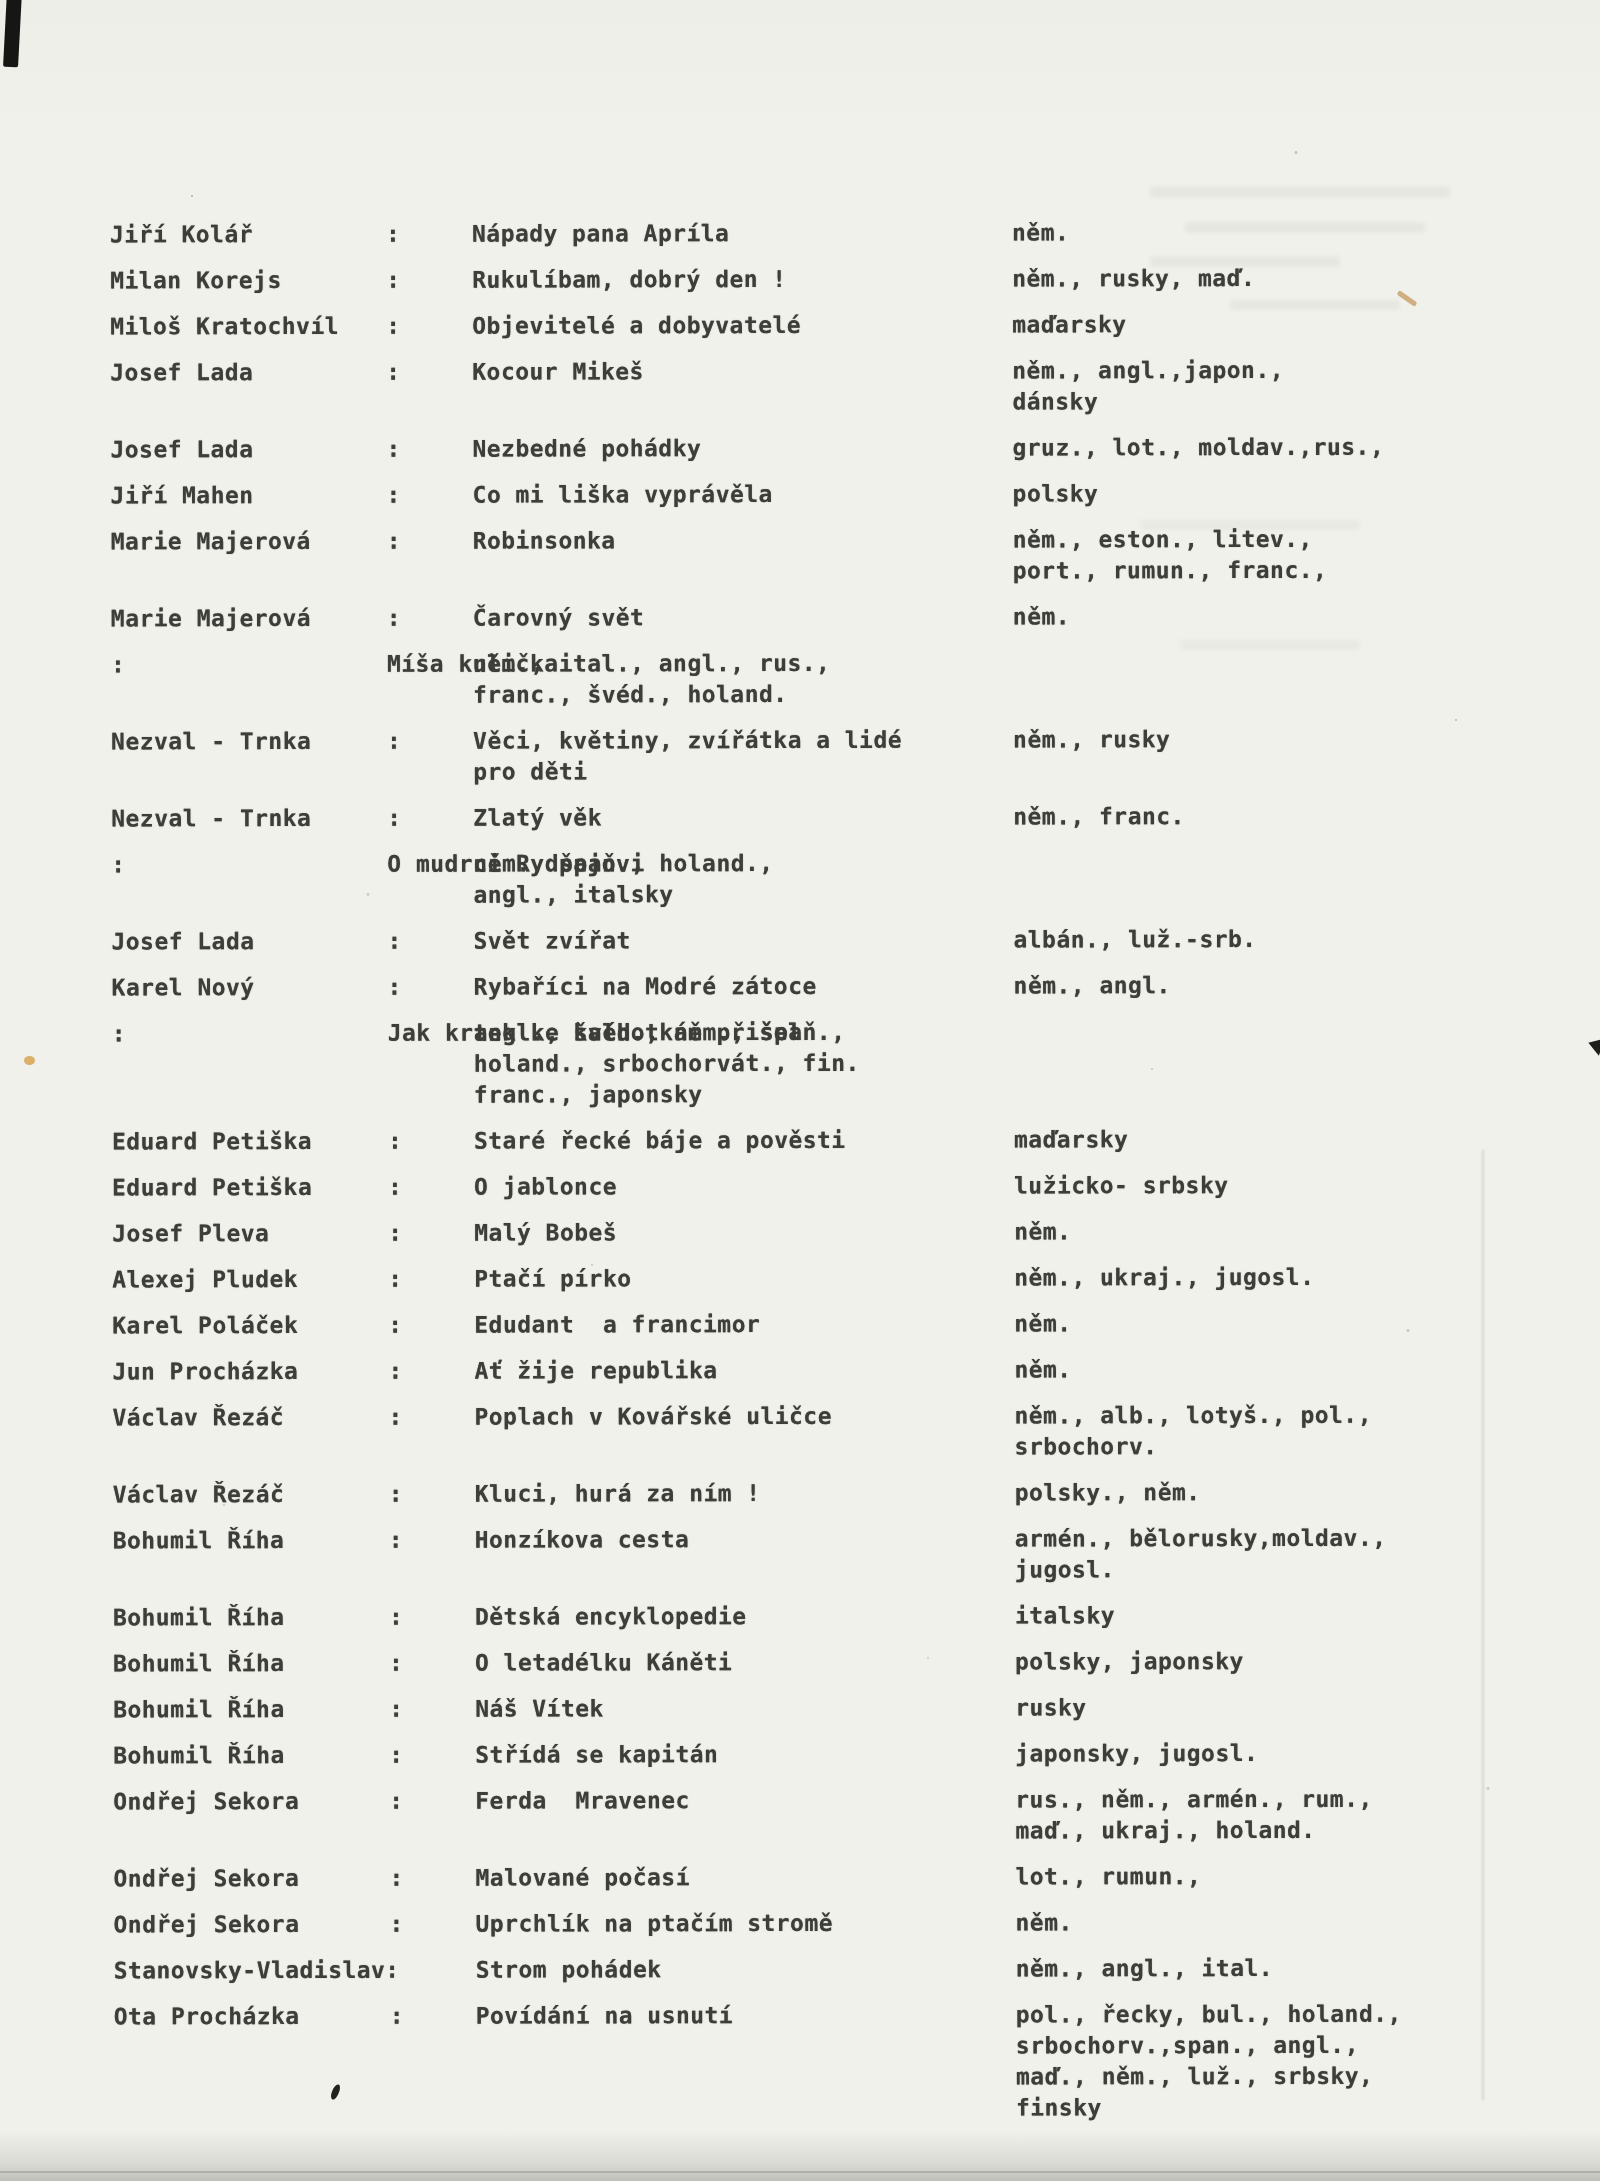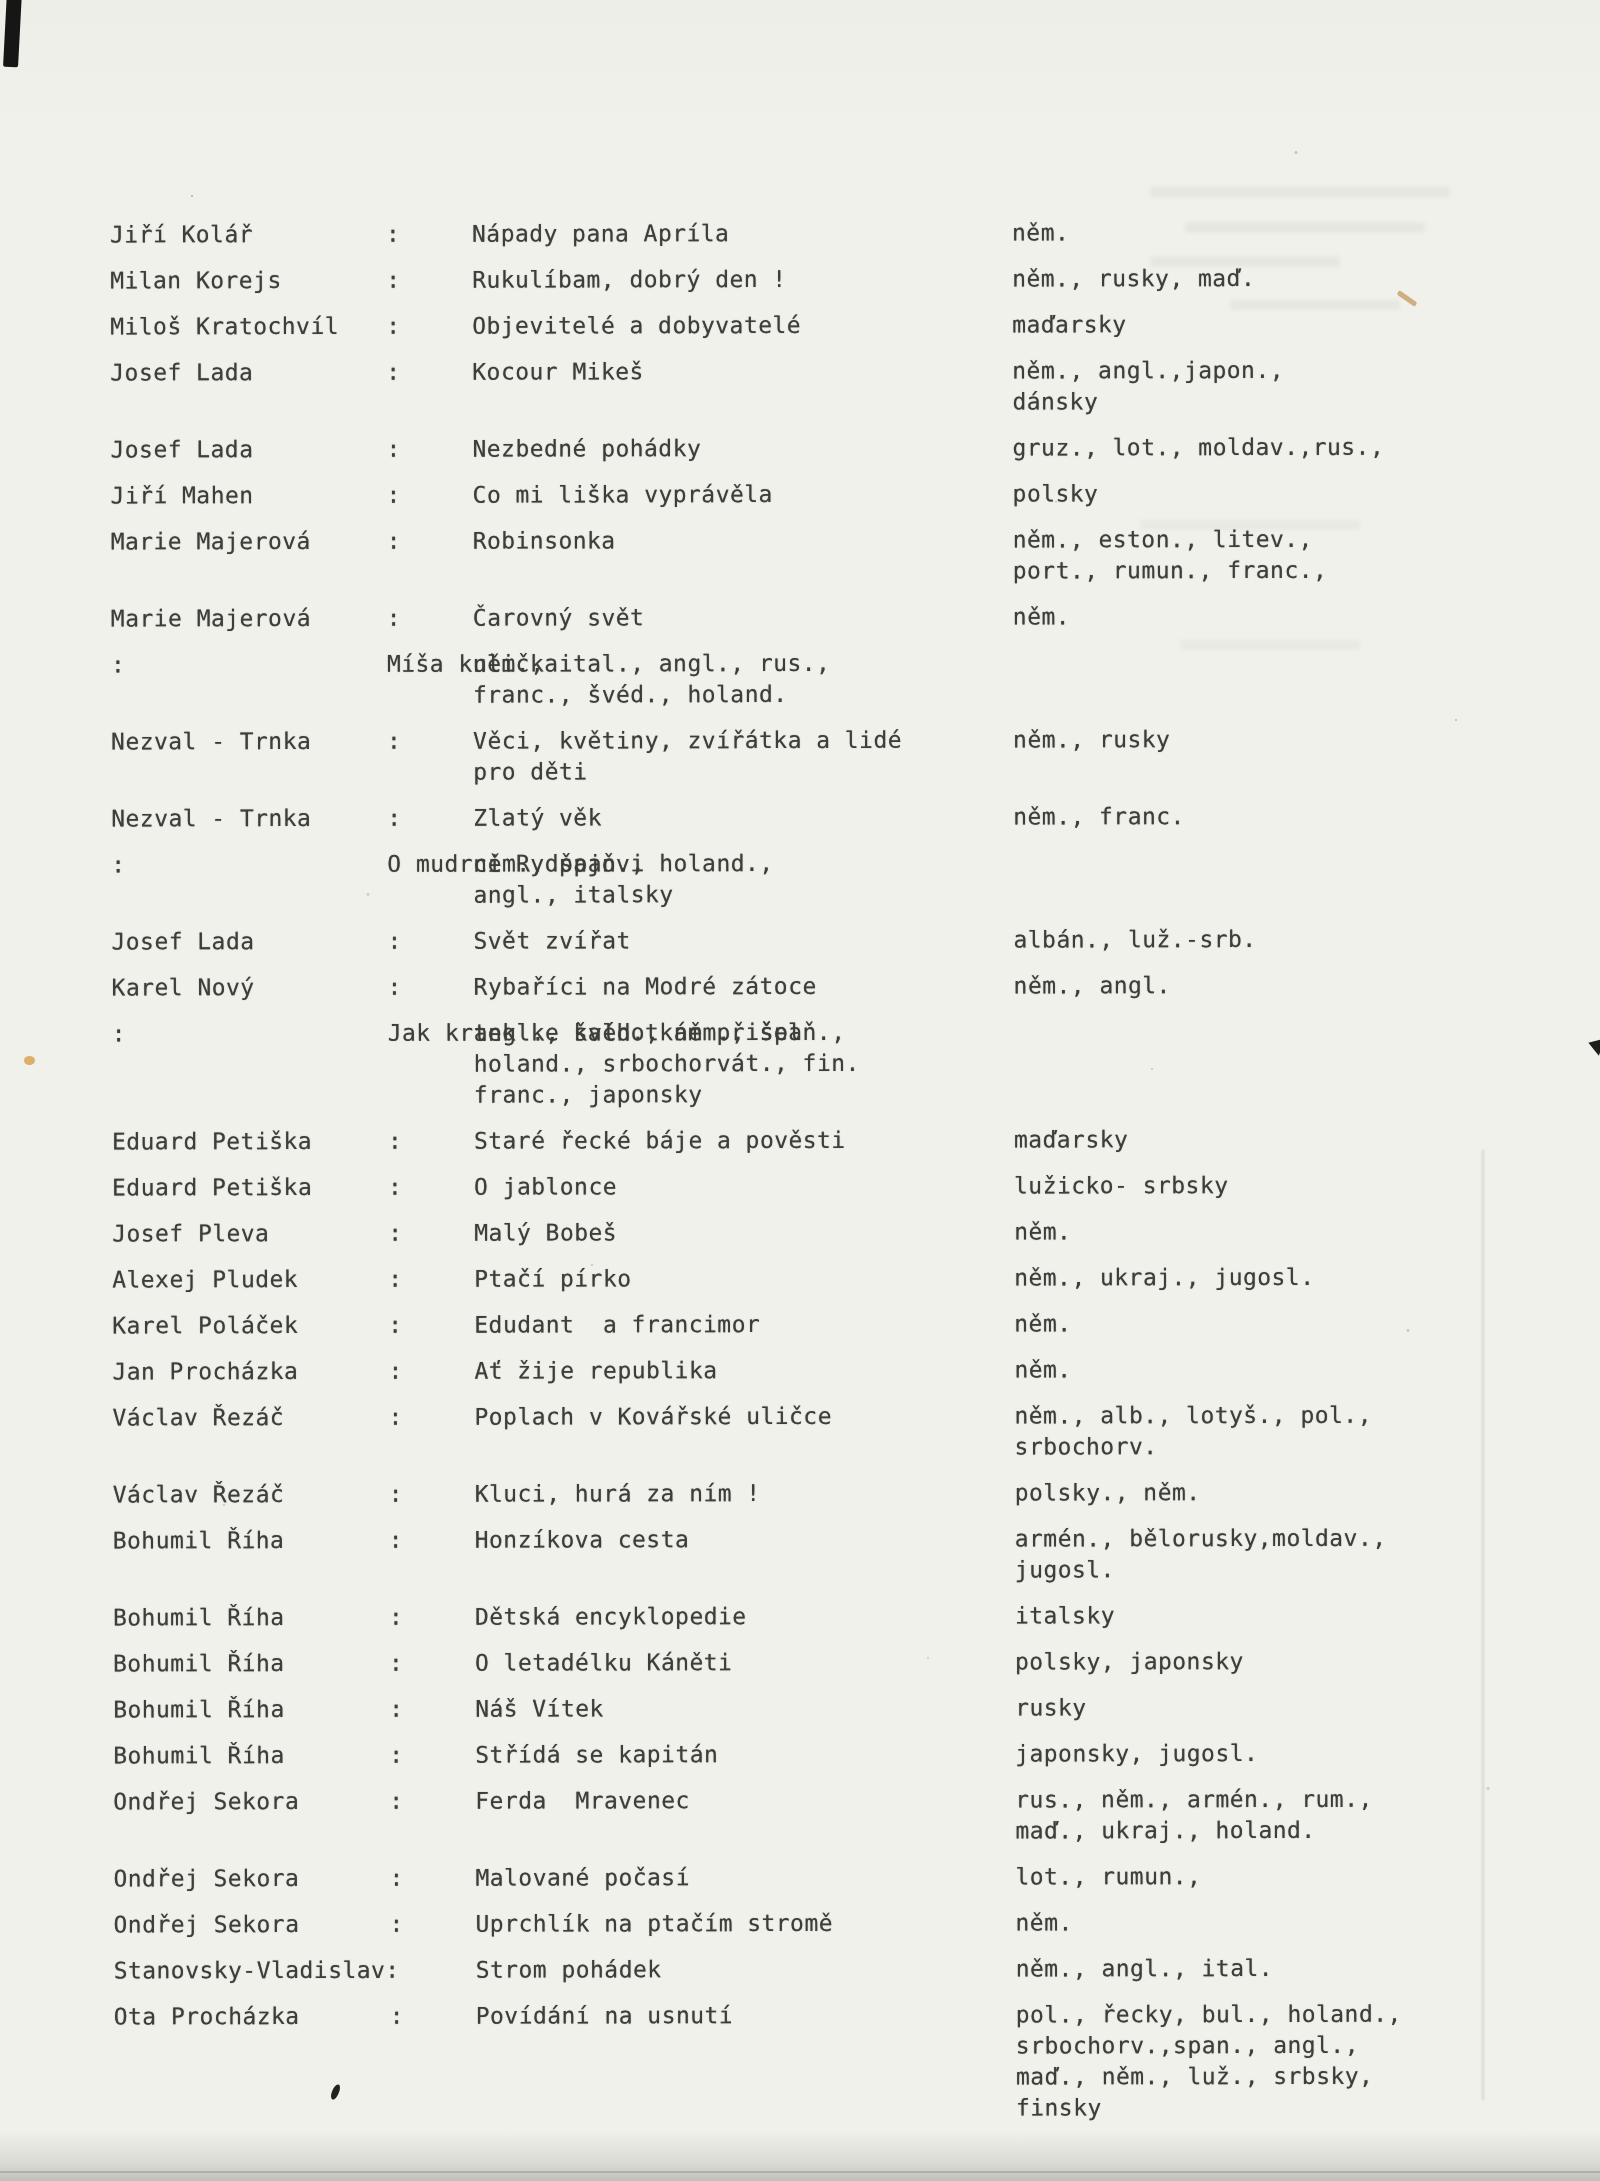--- a/index.html
+++ b/index.html
@@ -29,21 +29,21 @@
       radial-gradient(2px 2px at 72% 49%, rgba(70,70,64,.22) 0 45%, transparent 60%),
       radial-gradient(2px 2px at 37% 58%, rgba(70,70,64,.20) 0 45%, transparent 60%),
       radial-gradient(3px 3px at 88% 61%, rgba(70,70,64,.22) 0 45%, transparent 60%),
       radial-gradient(2px 2px at 14% 69%, rgba(70,70,64,.20) 0 45%, transparent 60%),
       radial-gradient(2px 2px at 58% 76%, rgba(70,70,64,.22) 0 45%, transparent 60%),
       radial-gradient(3px 3px at 93% 82%, rgba(70,70,64,.20) 0 45%, transparent 60%),
       radial-gradient(2px 2px at 31% 88%, rgba(70,70,64,.22) 0 45%, transparent 60%),
       radial-gradient(2px 2px at 69% 95%, rgba(70,70,64,.20) 0 45%, transparent 60%),
       linear-gradient(180deg, rgba(210,210,200,.10) 0%, rgba(255,255,255,0) 6%);
   }
-  .page{position:absolute;inset:0;}
+  .page{position:absolute;inset:0;font-weight:bold;}
 
   .book-list{
     position:absolute;
     top:218px;left:0;
     width:1600px;
     padding-left:112px;
     box-sizing:border-box;
     color:var(--ink);
     font-size:23px;
     line-height:31px;
@@ -256,21 +256,21 @@
     </div>
 
     <div class="row">
       <div class="cell author">Karel Poláček</div>
       <div class="cell sep">:</div>
       <div class="cell title"><div>Edudant  a francimor</div></div>
       <div class="cell langs"><div>něm.</div></div>
     </div>
 
     <div class="row">
-      <div class="cell author">Jan Procházka</div>
+      <div class="cell author">Jun Procházka</div>
       <div class="cell sep">:</div>
       <div class="cell title"><div>Ať žije republika</div></div>
       <div class="cell langs"><div>něm.</div></div>
     </div>
 
     <div class="row">
       <div class="cell author">Václav Řezáč</div>
       <div class="cell sep">:</div>
       <div class="cell title"><div>Poplach v Kovářské uličce</div></div>
       <div class="cell langs"><div>něm., alb., lotyš., pol.,</div><div>srbochorv.</div></div>

